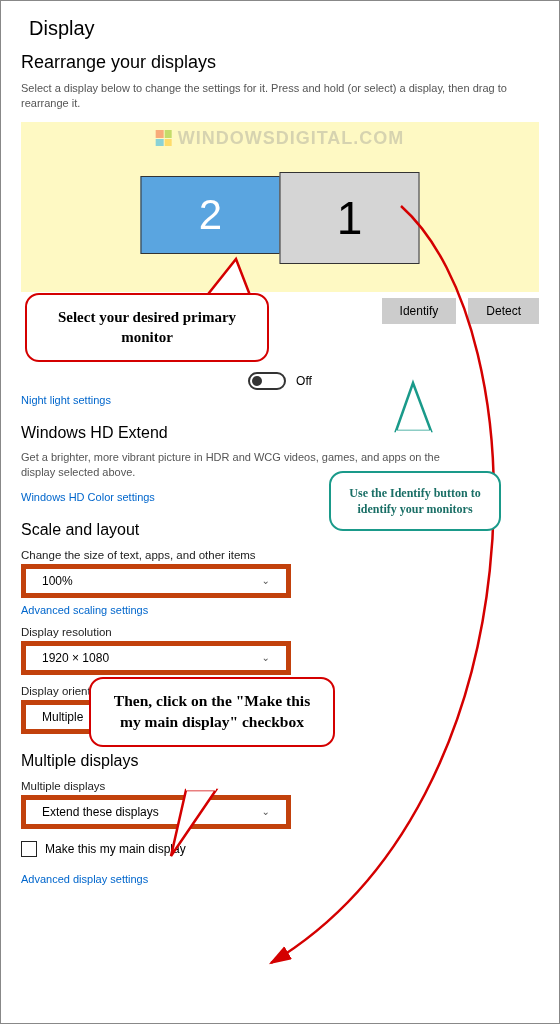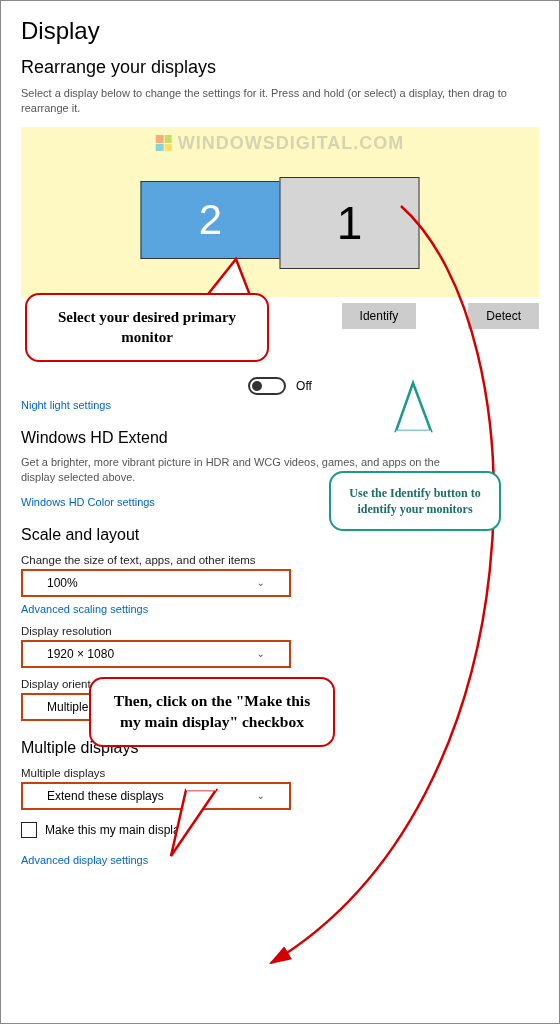--- a/index.html
+++ b/index.html
@@ -10,21 +10,21 @@
     color: #000;
     background: #fff;
     width: 560px;
     height: 1024px;
     position: relative;
     border: 1px solid #888;
     overflow: hidden;
   }
   .page-pad { padding: 12px 20px 0 20px; }
 
-  h1.page-title { font-weight: 400; font-size: 24px; margin: 4px 0 12px; }
+  h1.page-title { font-weight: 400; font-size: 20px; margin: 4px 8px 12px; }
   h2.section-title { font-weight: 400; font-size: 16px; margin: 18px 0 8px; }
   .subhead { font-weight: 400; font-size: 18px; margin: 0 0 8px; }
   .helper { font-size: 11px; color: #555; line-height: 1.4; margin: 0 0 10px; }
 
   .arrange-area {
     background: #fef9c3;
     width: 100%; height: 170px;
     position: relative;
     margin-bottom: 6px;
   }
@@ -46,35 +46,34 @@
     cursor: pointer;
   }
   .mon2 { background:#5aa5e0; color:#fff; width:140px; height:78px; font-size:42px; margin-top:4px; }
   .mon1 { background:#d5d5d5; color:#000; width:140px; height:92px; font-size:46px; margin-left:-1px; }
 
   .btn-row { display:flex; justify-content:flex-end; gap:12px; margin: 2px 0 10px; }
   .win-btn {
     background:#ccc; color:#000; border:none;
     font-size:12px; padding:6px 18px; cursor:pointer;
     font-family: inherit;
-    margin-left: 40px;
   }
 
   
   .toggle-row { display:flex; align-items:center; gap:10px; margin: 48px 0 4px; justify-content: center; }
   .toggle { width:38px; height:18px; border:2px solid #333; border-radius:10px; position:relative; cursor:pointer; }
   .toggle .knob { width:10px; height:10px; background:#333; border-radius:50%; position:absolute; left:2px; top:2px; }
   .link { color:#0066cc; font-size:11px; cursor:pointer; }
   .link.footer { margin-top: 10px; display:inline-block; }
 
   
   .form-label { font-size: 11.5px; margin: 10px 0 3px; color:#222; }
   .win-select {
-    border:2px solid #c2410c; background:#fff; font-size:12px;
-    padding: 5px 24px; width: 270px;
+    border:5px solid #c2410c; background:#fff; font-size:12px;
+    padding: 5px 16px; width: 270px;
     display:flex; justify-content:space-between; align-items:center;
     cursor:pointer; font-family: inherit;
   }
   .chev { font-size:10px; color:#555; }
 
   .checkbox-row { display:flex; align-items:center; gap:8px; margin:12px 0 6px; }
   .checkbox-box { width:16px; height:16px; border:1.5px solid #222; background:#fff; cursor:pointer; }
 
   
   .callout {

